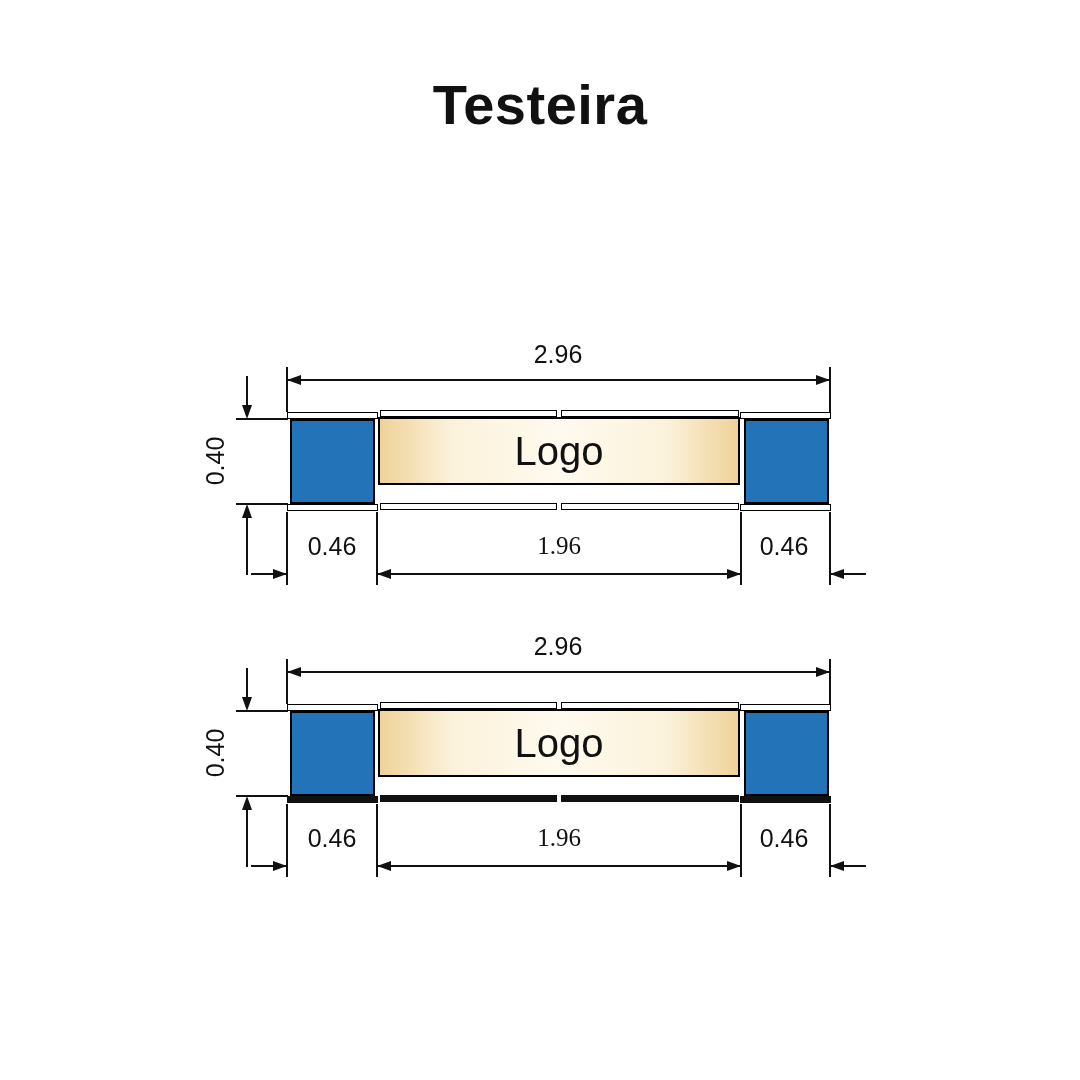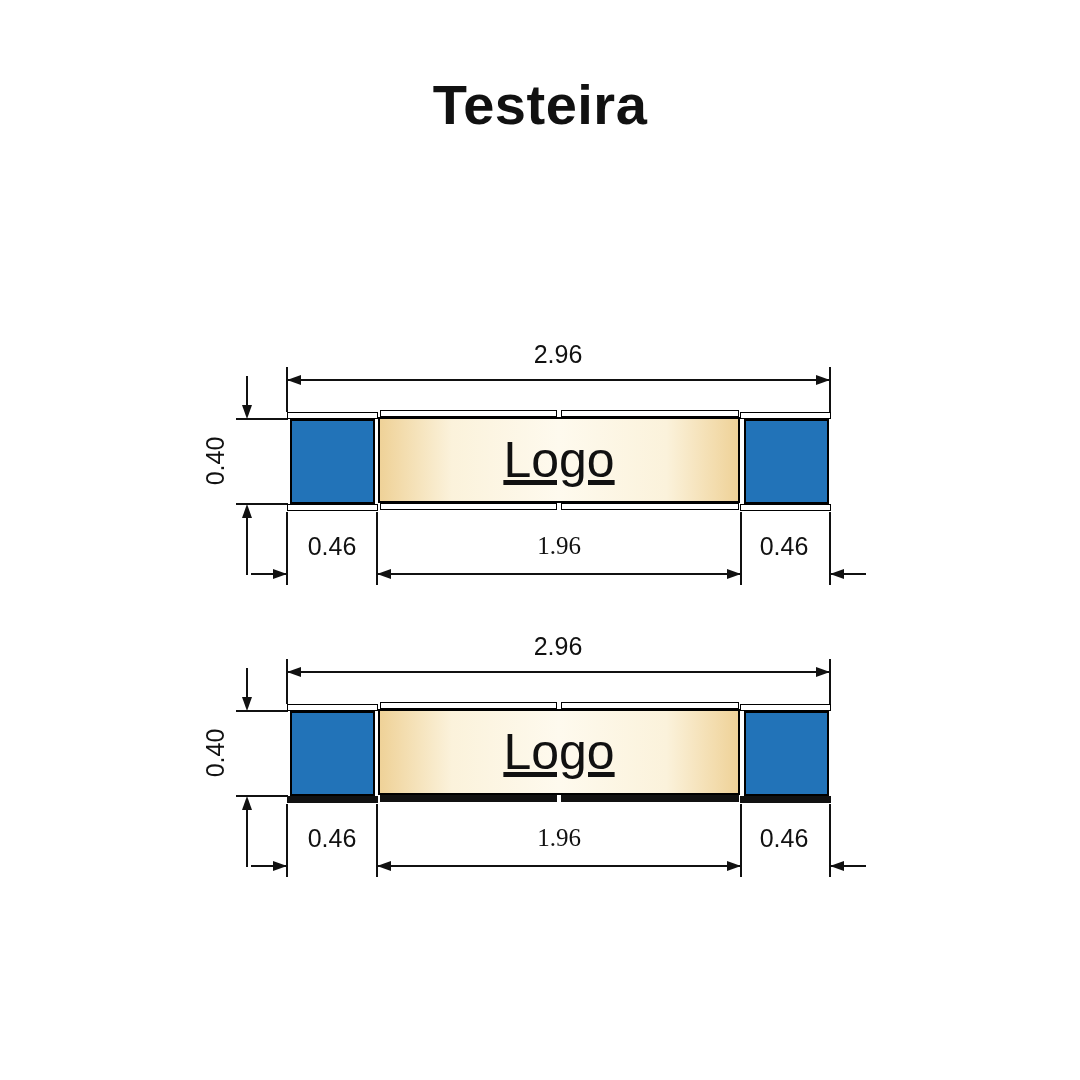--- a/index.html
+++ b/index.html
@@ -21,24 +21,24 @@
 
   .dim-text{position:absolute;font-size:25px;text-align:center;line-height:28px;}
   .t-total{left:478px;top:0;width:160px;}
   .t-rot{left:167px;top:107px;width:96px;transform:rotate(-90deg);}
   .t-b1{left:292px;top:192px;width:80px;}
   .t-b2{left:519px;top:192px;width:80px;font-family:Liberation Serif, serif;}
   .t-b3{left:744px;top:192px;width:80px;}
 
   .blue{position:absolute;top:79px;width:85px;height:85px;background:#2273B8;
         border:2px solid #000;box-sizing:border-box;}
-  .cream{position:absolute;left:378px;top:77px;width:362px;height:86px;
+  .cream{position:absolute;left:378px;top:77px;width:362px;height:68px;
          border:2px solid #000;box-sizing:border-box;
          background:linear-gradient(90deg,#EFD298 0%,#FBF2DB 20%,#FEFAEE 50%,#FBF2DB 80%,#EFD298 100%);
-         display:flex;align-items:center;justify-content:center;font-size:50px;text-decoration:underline;}
+         display:flex;align-items:center;justify-content:center;font-size:40px;}
   .cap{position:absolute;height:7px;background:#fff;border:1px solid #000;box-sizing:border-box;}
   #d2 .cap.bottom{background:#111;border-color:#111;}
 </style>
 </head>
 <body>
 
 <div class="canvas">
   <div class="title">Testeira</div>
 
   <div class="diagram" id="d1">

